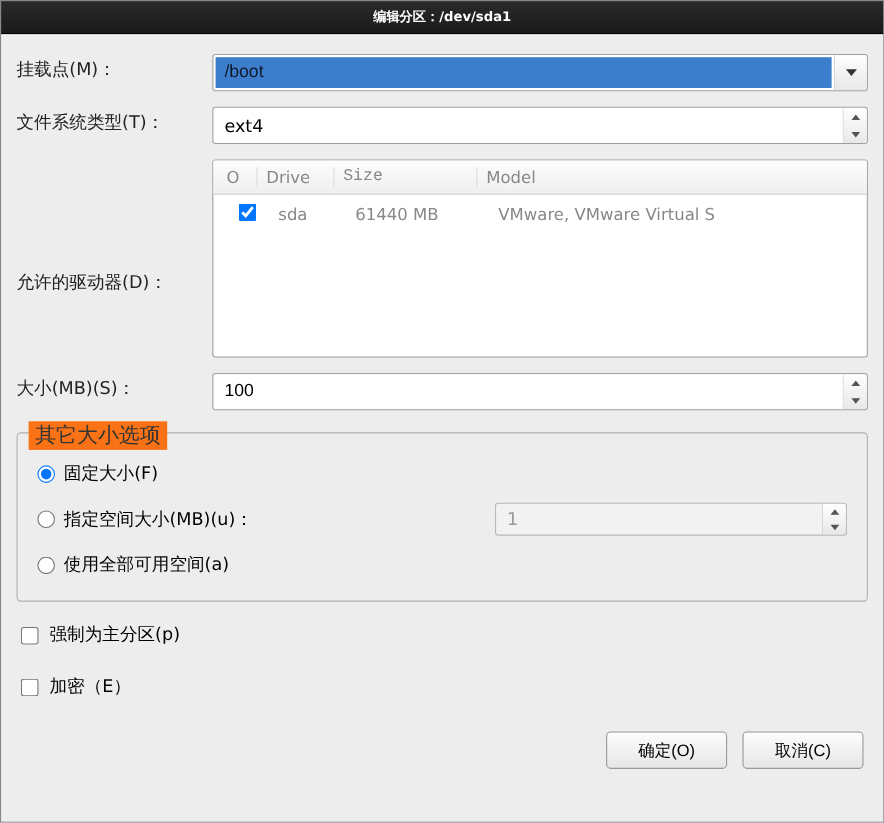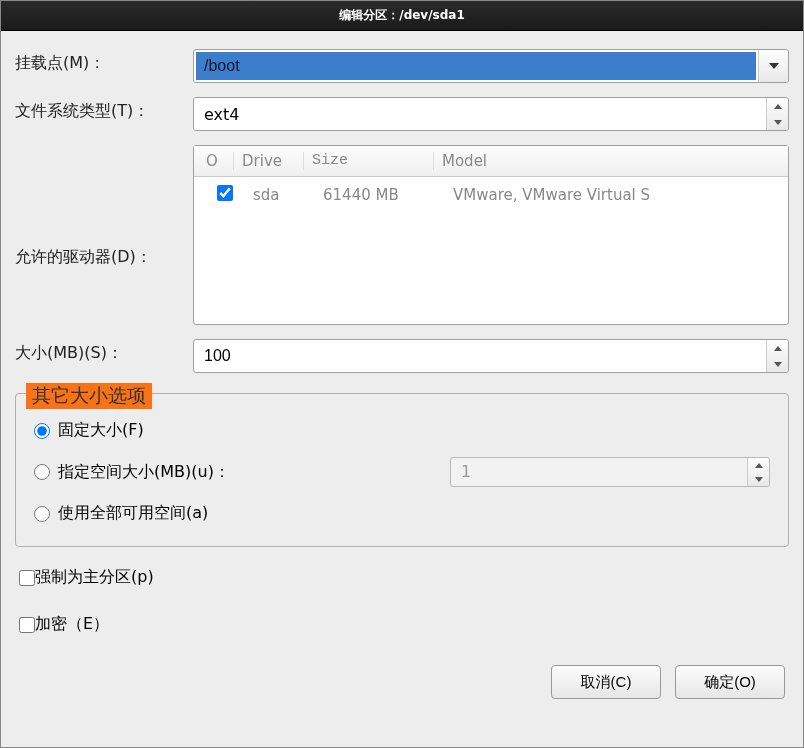--- a/index.html
+++ b/index.html
@@ -195,20 +195,21 @@
       display: flex;
       color: #999;
     }
     .small-spinner-val {
       flex: 1;
       padding: 4px 10px;
     }
     .checkbox-row {
       display: flex;
       align-items: center;
+      gap: 10px;
       padding: 6px 4px;
       font-size: 16px;
     }
     .checkbox-row input {
       width: 16px;
       height: 16px;
     }
     .button-row {
       display: flex;
       justify-content: flex-end;
@@ -324,18 +325,18 @@
       <input type="checkbox" style="">
       <span>强制为主分区(p)</span>
     </label>
 
     <label class="checkbox-row">
       <input type="checkbox" style="">
       <span>加密（E）</span>
     </label>
 
     <div class="button-row">
+      <button class="btn">确定(O)</button>
       <button class="btn">取消(C)</button>
-      <button class="btn">确定(O)</button>
     </div>
 
   </div>
 </div>
 
 </body></html>

